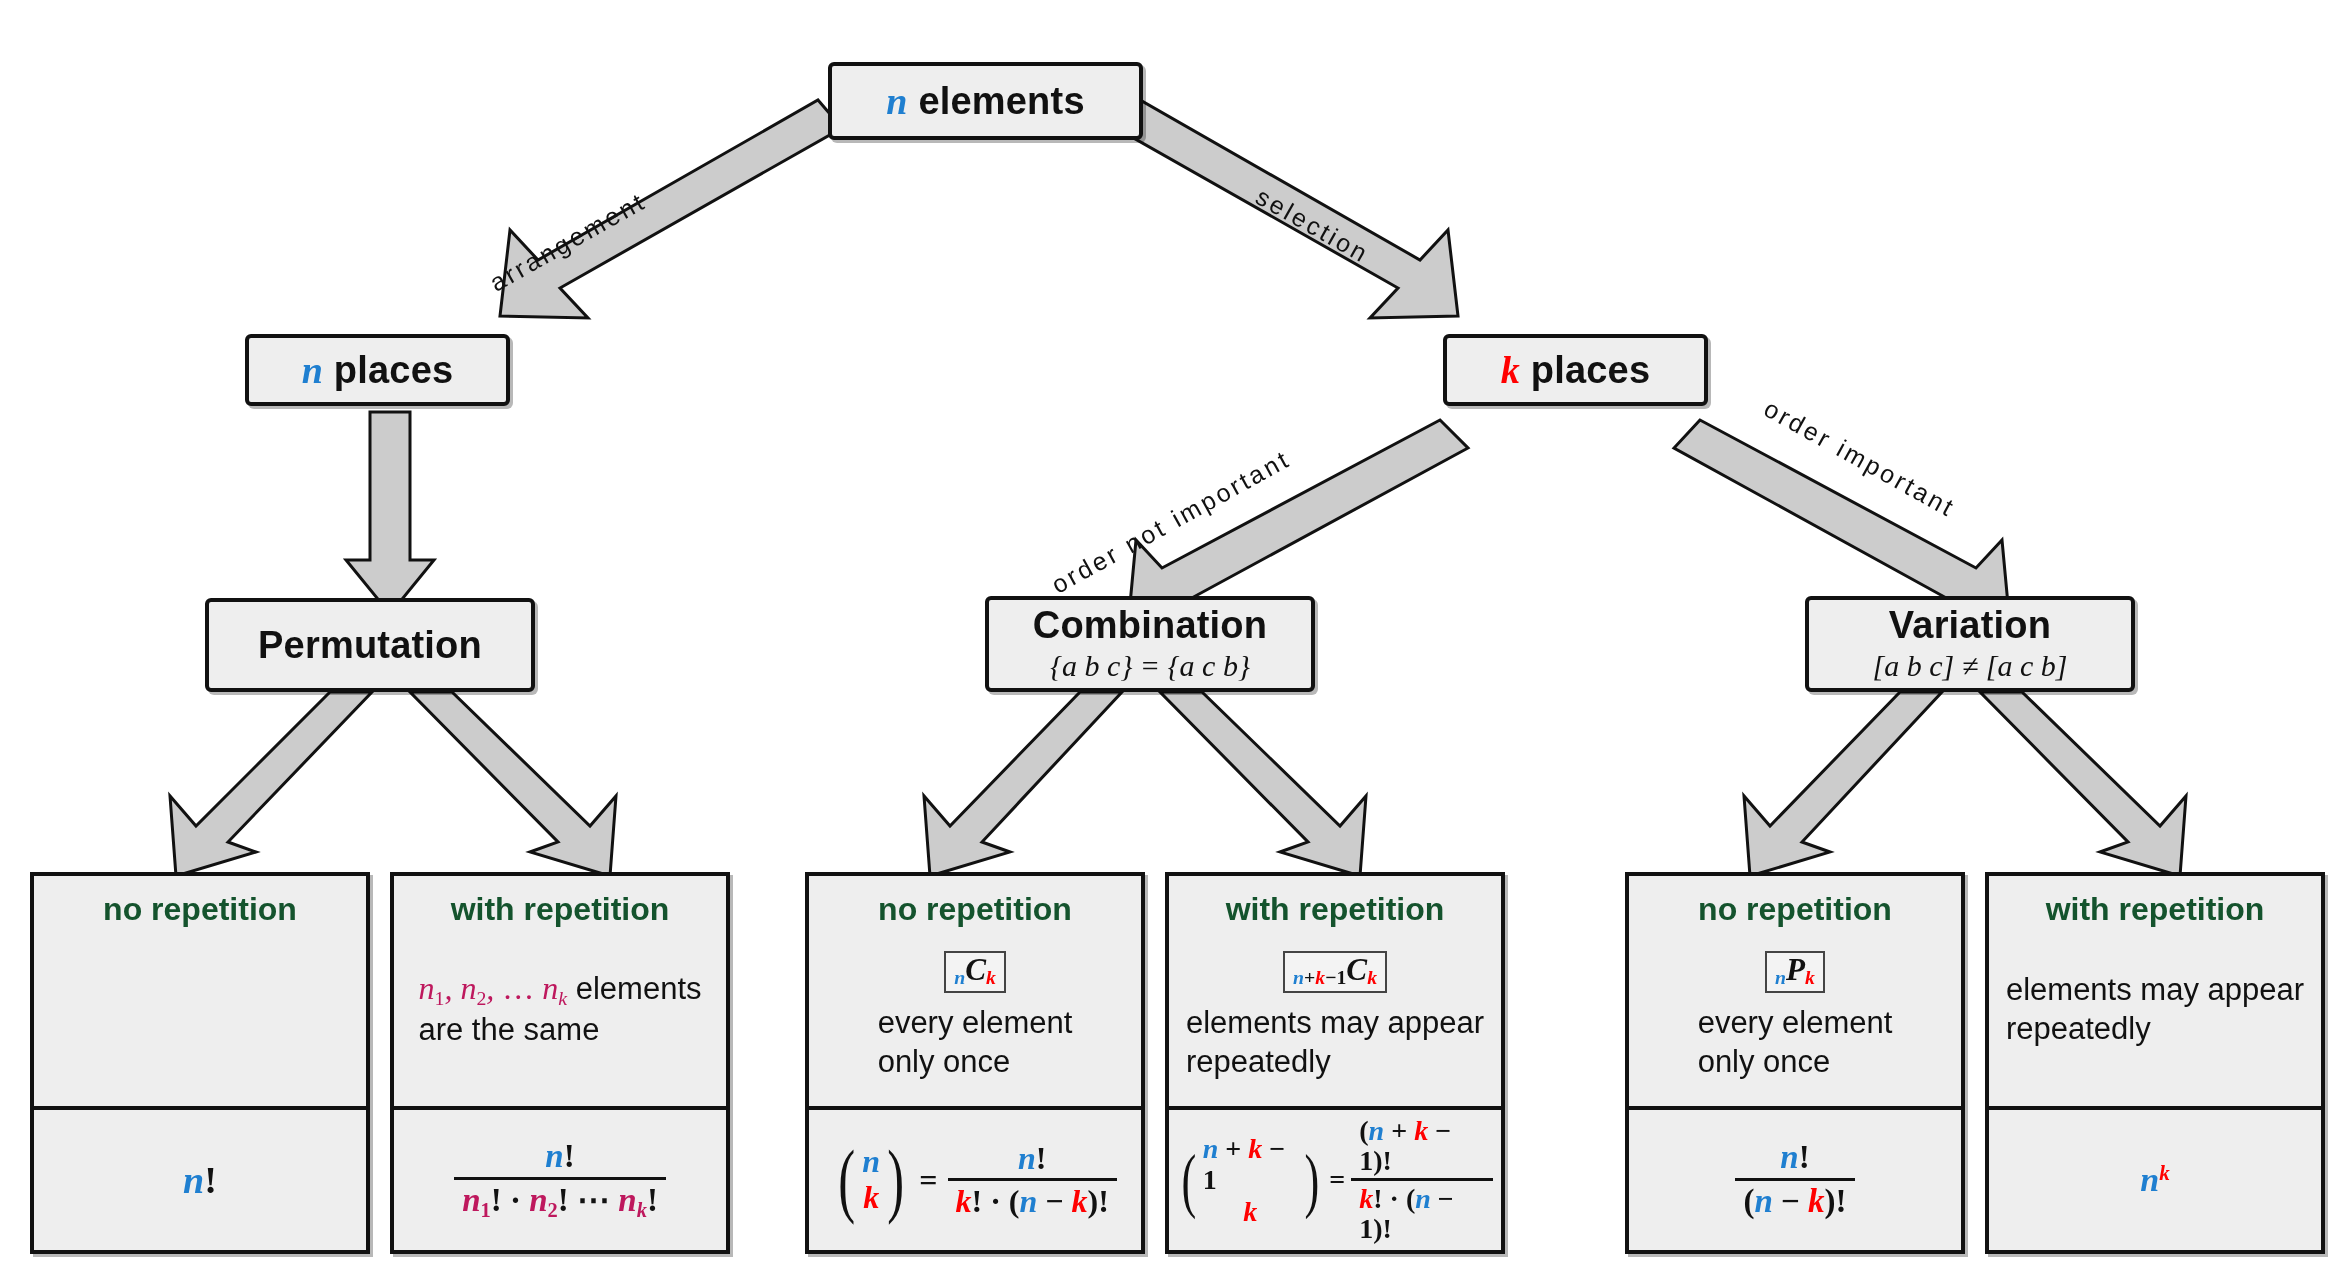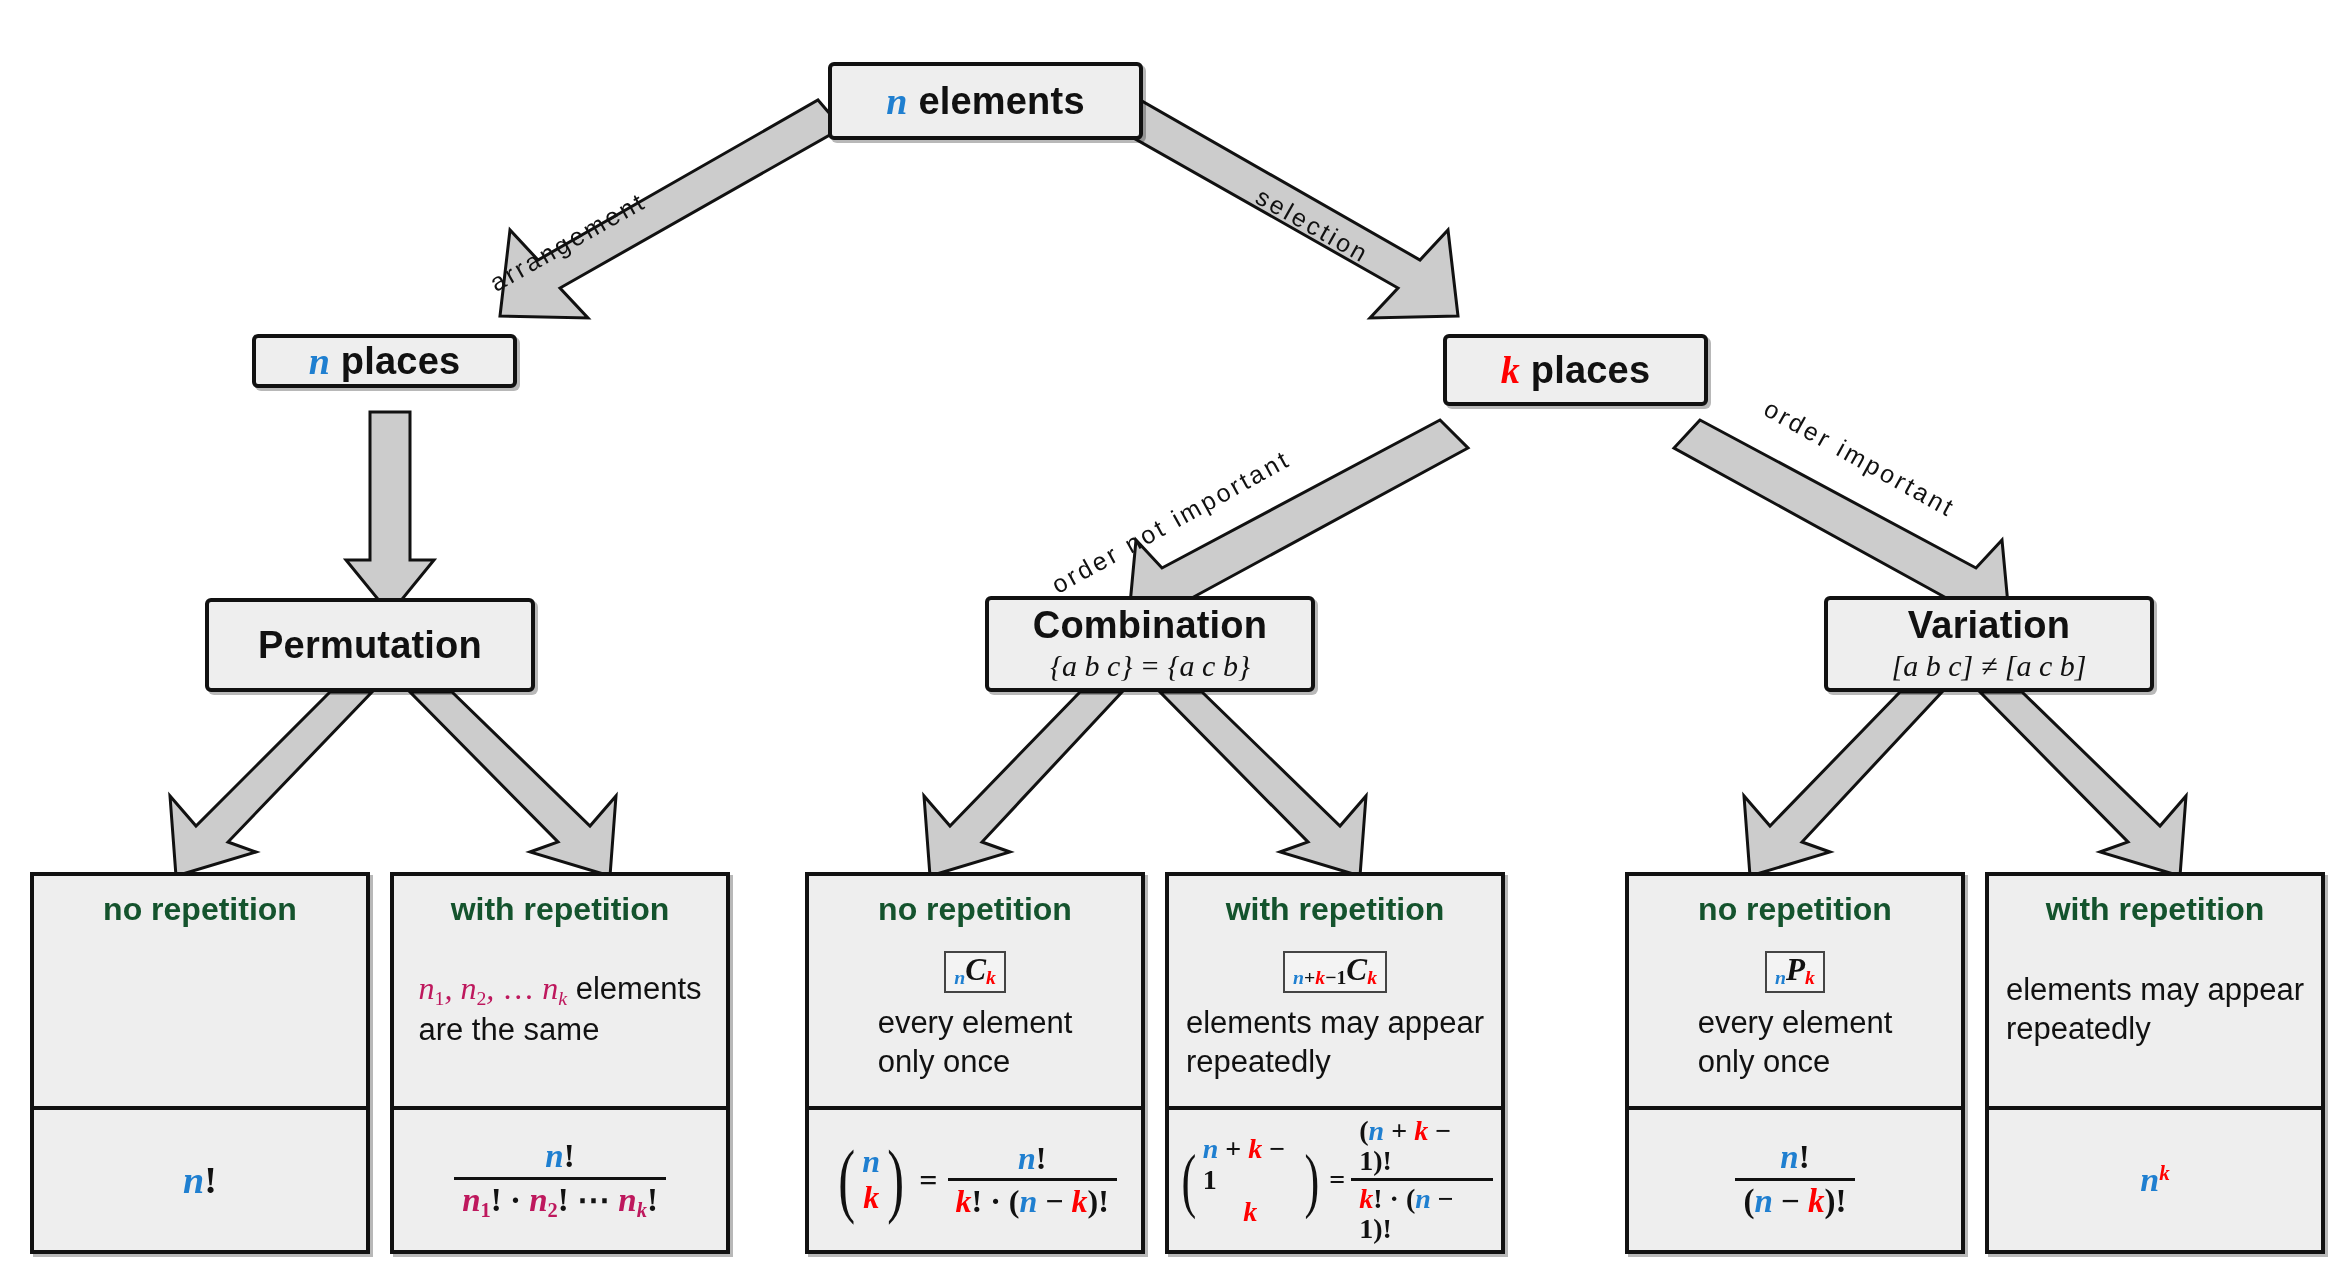--- a/index.html
+++ b/index.html
@@ -142,21 +142,21 @@
 
   <div class="elabel" style="left:1766px;top:392px;transform:rotate(29deg);">order important</div>
 
   <div class="node" style="left:828px;top:62px;width:315px;height:78px;">
     <div class="title">
       <span class="mb blue">n</span>
       <span>elements</span>
     </div>
   </div>
 
-  <div class="node" style="left:252px;top:334px;width:265px;height:54px;">
+  <div class="node" style="left:245px;top:334px;width:265px;height:72px;">
     <div class="title">
       <span class="mb blue">n</span>
       <span>places</span>
     </div>
   </div>
 
   <div class="node" style="left:1443px;top:334px;width:265px;height:72px;">
     <div class="title">
       <span class="mb red">k</span>
       <span>places</span>
@@ -165,21 +165,21 @@
 
   <div class="node" style="left:205px;top:598px;width:330px;height:94px;text-align:center;">
     <div class="title">Permutation</div>
   </div>
 
   <div class="node" style="left:985px;top:596px;width:330px;height:96px;">
     <div class="title">Combination</div>
     <div class="sub">{a b c} = {a c b}</div>
   </div>
 
-  <div class="node" style="left:1805px;top:596px;width:330px;height:96px;margin-left:19px;">
+  <div class="node" style="left:1805px;top:596px;width:330px;height:96px;">
     <div class="title">Variation</div>
     <div class="sub">[a b c] ≠ [a c b]</div>
   </div>
 
   <div class="leaf" style="left:30px;top:872px;width:340px;height:382px;">
     <div class="top">
       <div class="hdr">no repetition</div>
     </div>
     <div class="bottom">
       <span class="plain-formula" style="font-size:38px;">

